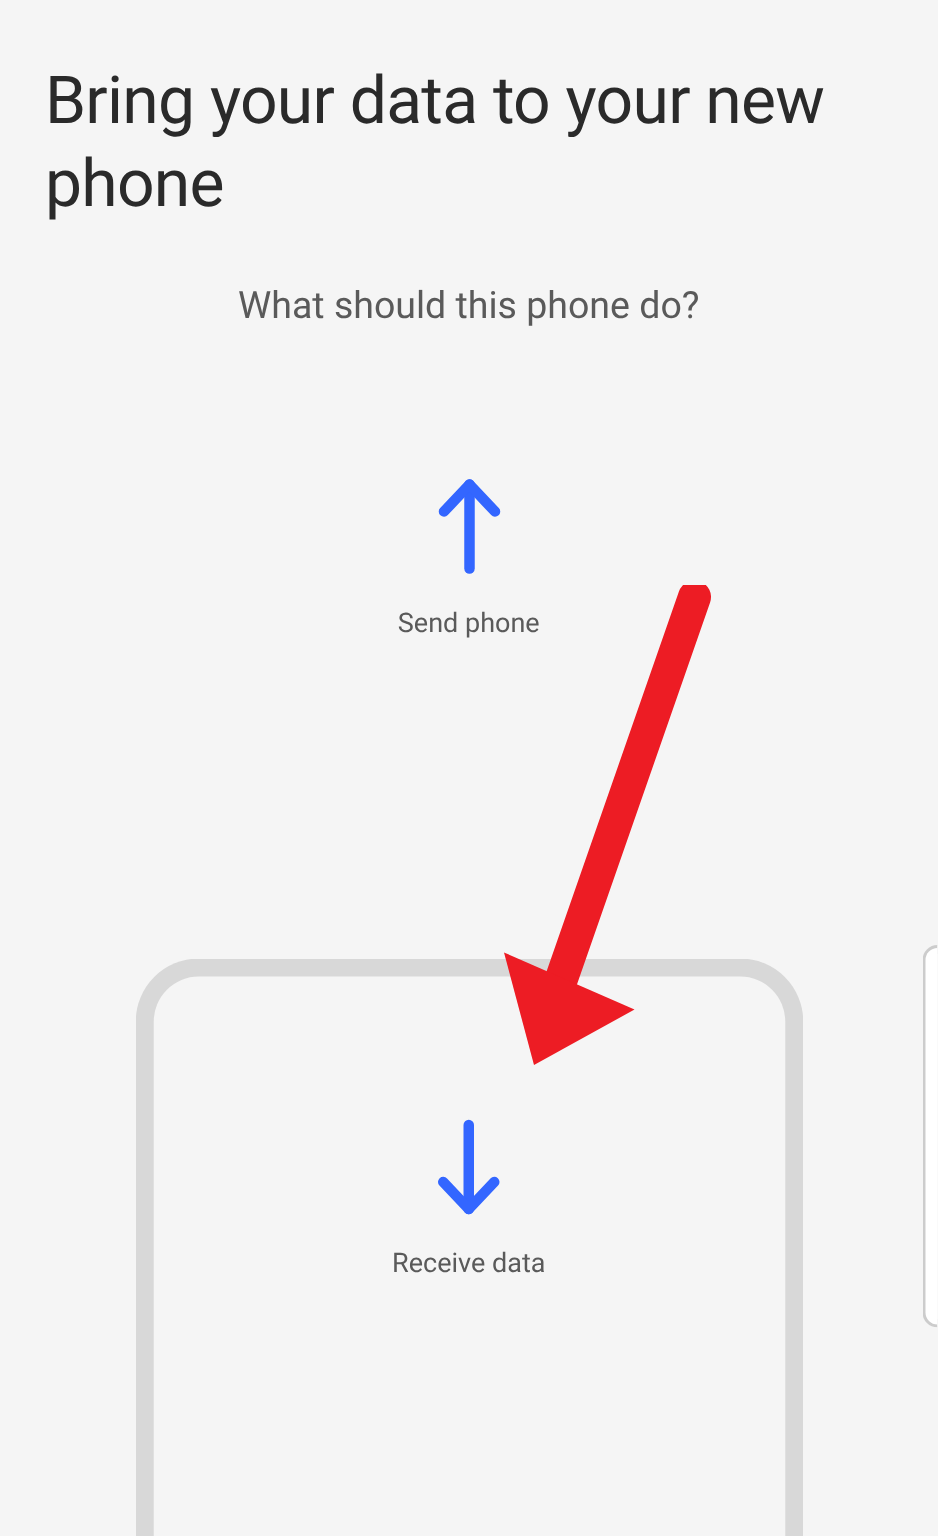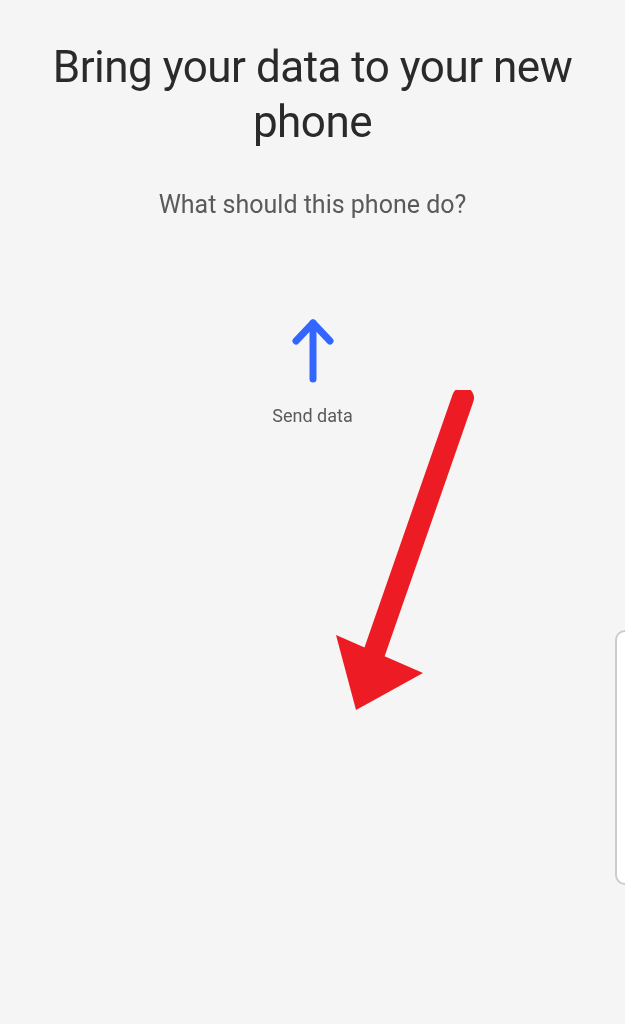--- a/index.html
+++ b/index.html
@@ -19,21 +19,21 @@
     
     .container {
       width: 100%;
       height: 100%;
       background: #f5f5f5;
       padding: 40px 30px 0 30px;
       position: relative;
     }
     
     .title {
-      text-align: center;
+      text-align: left;
       font-size: 44px;
       font-weight: 400;
       color: #2a2a2a;
       line-height: 1.25;
       margin-bottom: 40px;
       letter-spacing: -0.5px;
     }
     
     .subtitle {
       text-align: center;
@@ -112,23 +112,34 @@
 
   <p class="subtitle">What should this phone do?</p>
 
   <div class="send-section">
     <span class="arrow-icon">
       <svg width="50" height="64" viewBox="0 0 50 64">
         <path d="M 25 4 L 25 60" stroke="#3366ff" stroke-width="7" fill="none" stroke-linecap="round"></path>
         <path d="M 8 22 L 25 4 L 42 22" stroke="#3366ff" stroke-width="7" fill="none" stroke-linecap="round" stroke-linejoin="round"></path>
       </svg>
     </span>
-    <span class="option-label">Send data</span>
+    <span class="option-label">Send phone</span>
   </div>
 
+  <div class="phone-frame">
+    <div class="receive-section">
+      <span class="arrow-icon">
+        <svg width="50" height="64" viewBox="0 0 50 64">
+          <path d="M 25 4 L 25 60" stroke="#3366ff" stroke-width="7" fill="none" stroke-linecap="round"></path>
+          <path d="M 8 42 L 25 60 L 42 42" stroke="#3366ff" stroke-width="7" fill="none" stroke-linecap="round" stroke-linejoin="round"></path>
+        </svg>
+      </span>
+      <span class="option-label">Receive data</span>
+    </div>
+  </div>
 
   <div class="annotation-arrow">
     <svg width="200" height="370" viewBox="0 0 200 370">
       <path d="M 155 8 L 55 295" stroke="#ed1c24" stroke-width="22" stroke-linecap="round"></path>
       <path d="M 28 245 L 48 320 L 115 283 Z" fill="#ed1c24"></path>
     </svg>
   </div>
 
   <div class="side-frame"></div>
 

